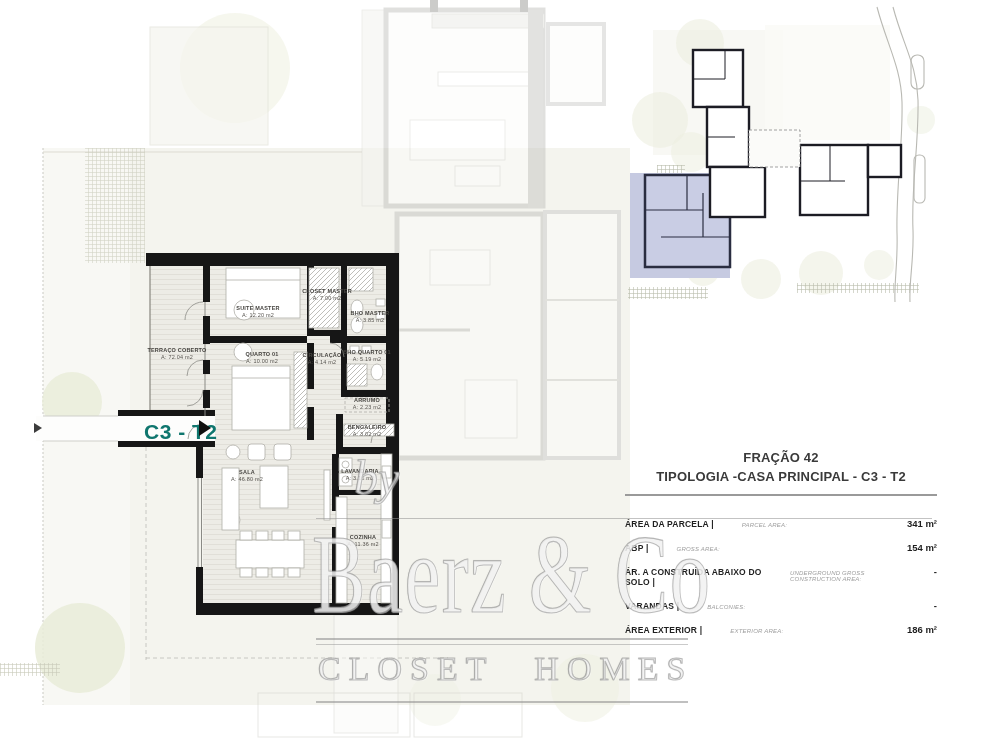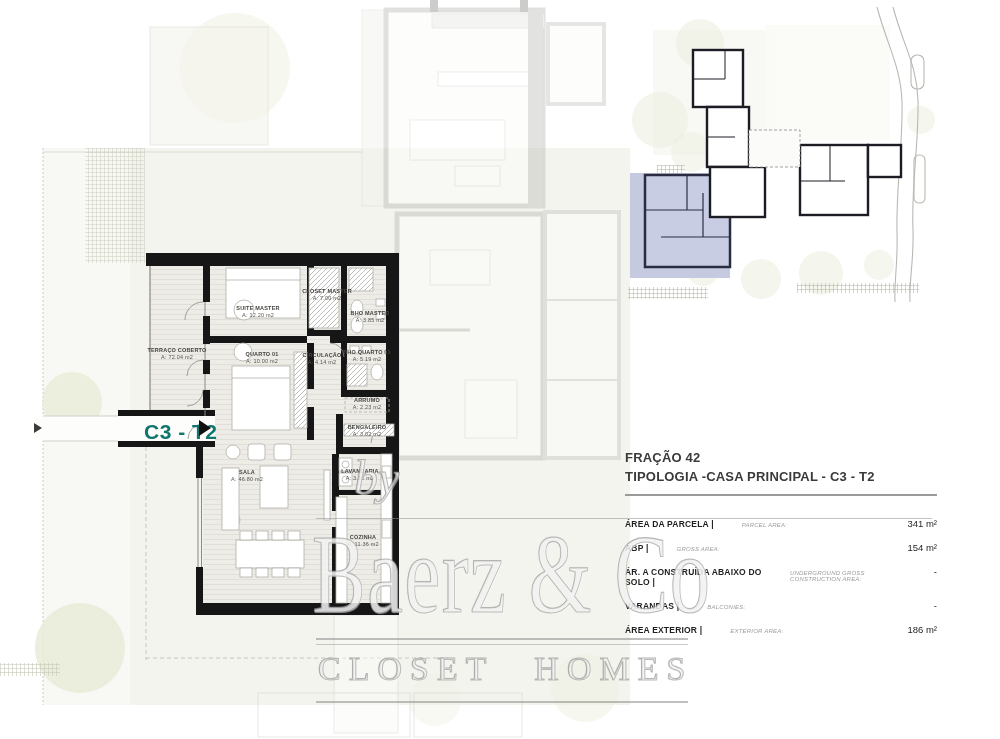--- a/index.html
+++ b/index.html
@@ -15,27 +15,27 @@
   #unitTag{position:absolute;left:144px;top:420px;z-index:6;font-size:21px;font-weight:700;color:#0f766e;letter-spacing:.5px;}
   #unitArrow{position:absolute;left:199px;top:420px;z-index:6;width:0;height:0;
              border-left:12px solid #111;border-top:8px solid transparent;border-bottom:8px solid transparent;}
   #edgeArrow{position:absolute;left:34px;top:423px;z-index:6;width:0;height:0;
              border-left:8px solid #3c3c3c;border-top:5px solid transparent;border-bottom:5px solid transparent;}
   
   #siteCaption{position:absolute;left:628px;top:303px;width:320px;z-index:5;
                font-size:11.5px;font-weight:700;color:#222;padding-bottom:5px;border-bottom:2px solid #8e8e8e;}
   
   #details{position:absolute;left:625px;top:449px;width:312px;z-index:5;color:#333;}
-  #details .h{font-size:13px;font-weight:700;color:#3a3a3a;line-height:1.45;letter-spacing:.2px;}
+  #details .h{font-size:13px;font-weight:700;color:#3a3a3a;line-height:1.45;letter-spacing:.2px;text-align:center;}
   #details .hr{border-top:2px solid #9a9a9a;margin-top:7px;}
   #details .rows{margin-top:22px;}
   #details .row{display:flex;align-items:baseline;margin-bottom:13px;gap:24px;}
   #details .lab{font-size:8.5px;font-weight:700;color:#1f1f1f;letter-spacing:.2px;}
   #details .sub{font-size:6px;font-style:italic;color:#9e9e9e;margin-left:4px;letter-spacing:.2px;}
-  #details .val{margin-left:auto;font-size:9.5px;font-weight:400;color:#1f1f1f;text-align:center;}
+  #details .val{margin-left:auto;font-size:9.5px;font-weight:700;color:#1f1f1f;text-align:center;}
   
   .wm{position:absolute;z-index:9;pointer-events:none;color:rgba(255,255,255,.52);
       -webkit-text-stroke:1.1px rgba(130,130,130,.5);
       text-shadow:1px 1px 1px rgba(255,255,255,.55), -0.5px -0.5px 1px rgba(120,120,120,.4);
       font-family:"Liberation Serif",serif;}
   #wmBy{left:354px;top:450px;font-size:48px;font-style:italic;}
   #wmBrand{left:312px;top:518px;font-size:112px;line-height:1;letter-spacing:2px;
            transform:scaleX(.72);transform-origin:left top;}
   #wmTag{left:318px;top:650px;font-size:34px;letter-spacing:8px;word-spacing:24px;}
   .wmline{position:absolute;z-index:9;pointer-events:none;}

